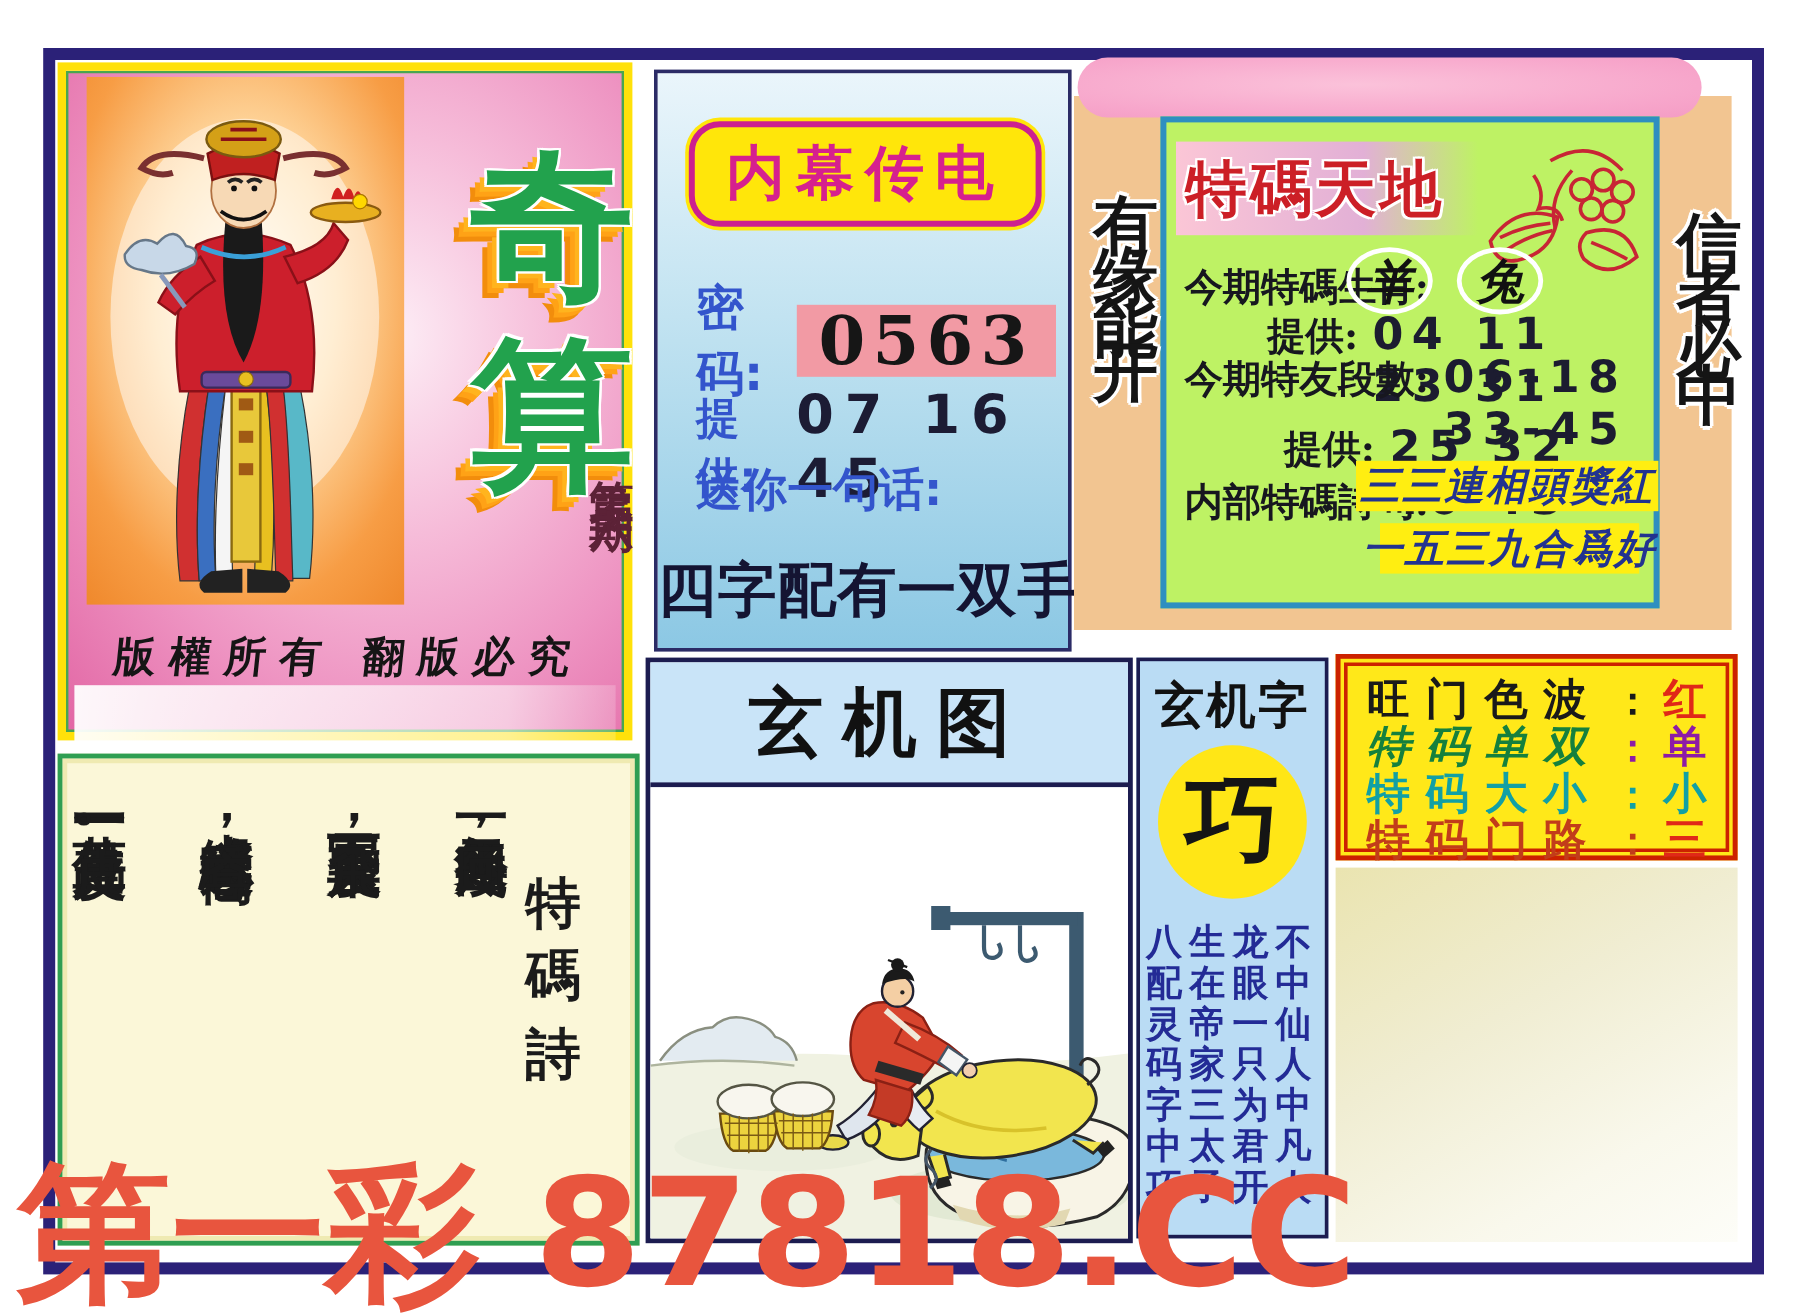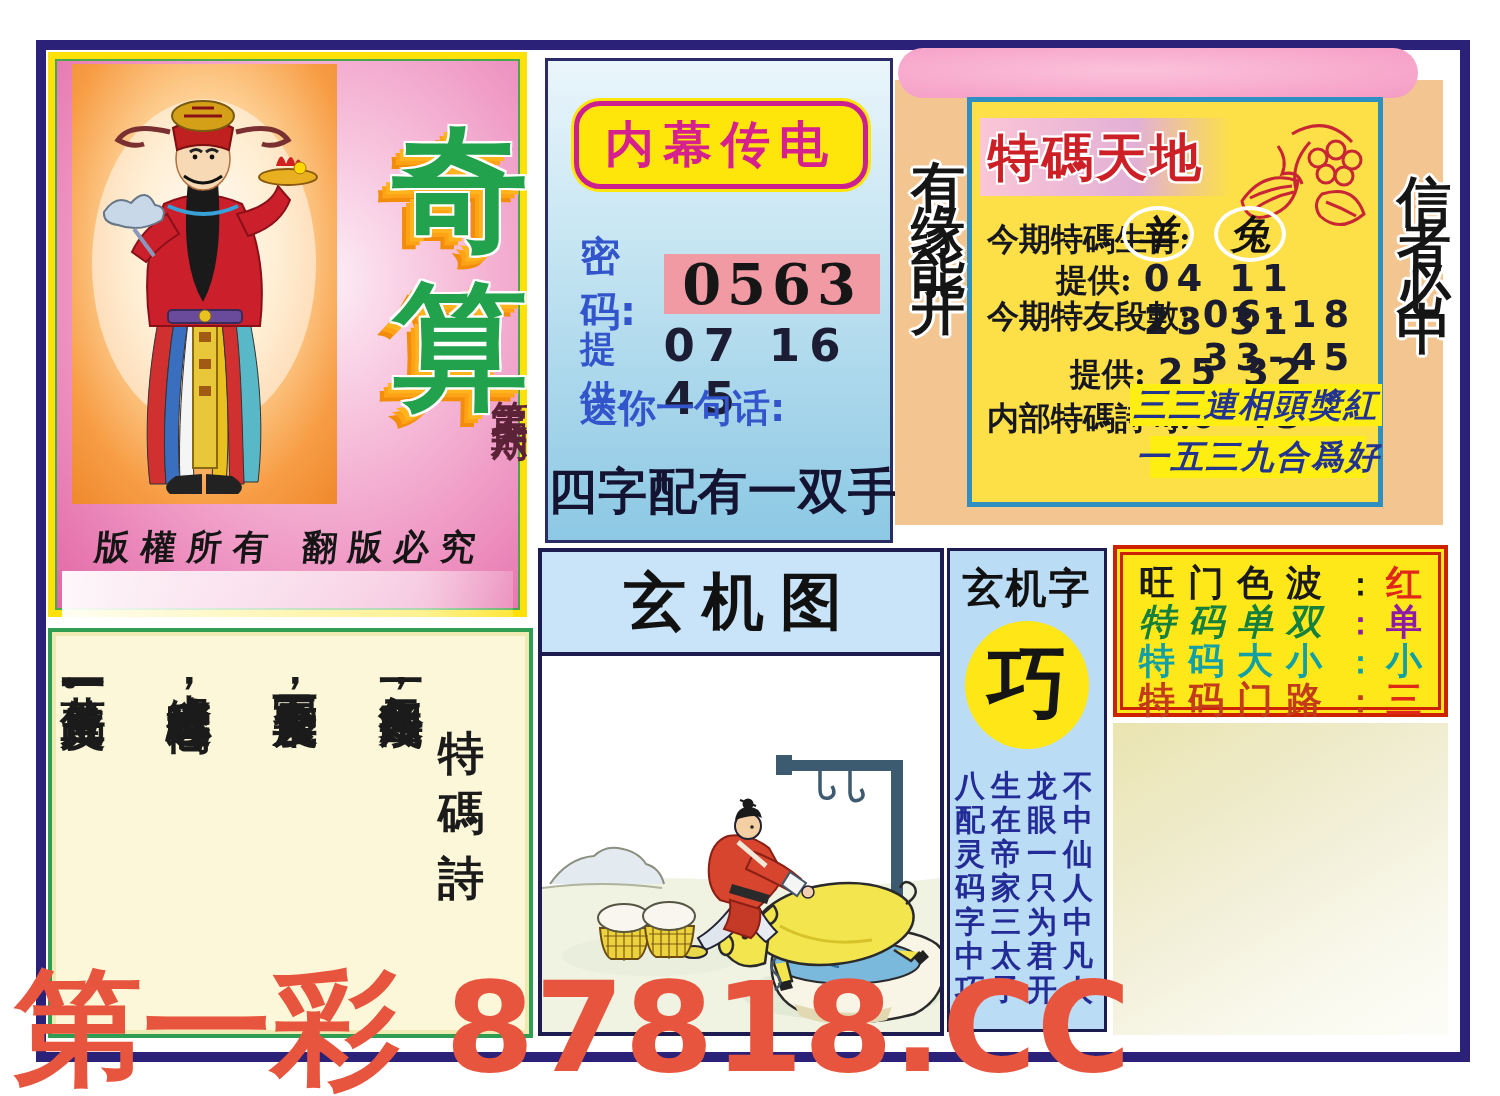--- a/index.html
+++ b/index.html
@@ -54,21 +54,21 @@
   #pinkblob{left:898px;top:48px;width:520px;height:50px;border-radius:26px;z-index:3;
     background:radial-gradient(ellipse at 45% 45%,#fbc2da 0%,#f7a6cb 70%,#f49cc4 100%);}
   .vside{writing-mode:vertical-rl;text-orientation:upright;font-weight:bold;color:#151515;z-index:4;
     font-size:54px;letter-spacing:42px;
     text-shadow:3px 0 0 #fff,-3px 0 0 #fff,0 3px 0 #fff,0 -3px 0 #fff,2px 2px #fff,-2px -2px #fff,2px -2px #fff,-2px 2px #fff;}
   #vleft{left:902px;top:118px;}
   #vright{left:1388px;top:132px;}
 
   
   #temadi{left:967px;top:97px;width:416px;height:410px;border:5px solid #2e8fc0;box-sizing:border-box;
-    background:#fde047;z-index:3;}
+    background:#bef264;z-index:3;}
   #td-band{left:8px;top:16px;width:252px;height:78px;
     background:linear-gradient(90deg,#fbc6d6 0%,#e2b0d6 62%,rgba(226,176,214,0) 100%);}
   #td-title{left:16px;top:22px;font-size:51px;font-weight:bold;color:#cc1f26;letter-spacing:3px;white-space:nowrap;
     text-shadow:2px 0 0 #fff,-2px 0 0 #fff,0 2px 0 #fff,0 -2px 0 #fff,2px 2px #fff,-2px -2px #fff,2px -2px #fff,-2px 2px #fff;}
   #td-flower{right:6px;top:4px;width:150px;height:160px;}
   .td-label{font-size:32px;font-weight:bold;color:#17171f;white-space:nowrap;}
   .td-num{font-family:"DejaVu Sans","Liberation Sans",sans-serif;font-weight:bold;color:#1c1c30;}
   .zo-ellipse{position:absolute;width:64px;height:48px;border:4px solid #ffffff;border-radius:50%;
     display:flex;align-items:center;justify-content:center;}
   .zo-ellipse span{font-size:40px;font-style:italic;font-weight:bold;color:#111;}

